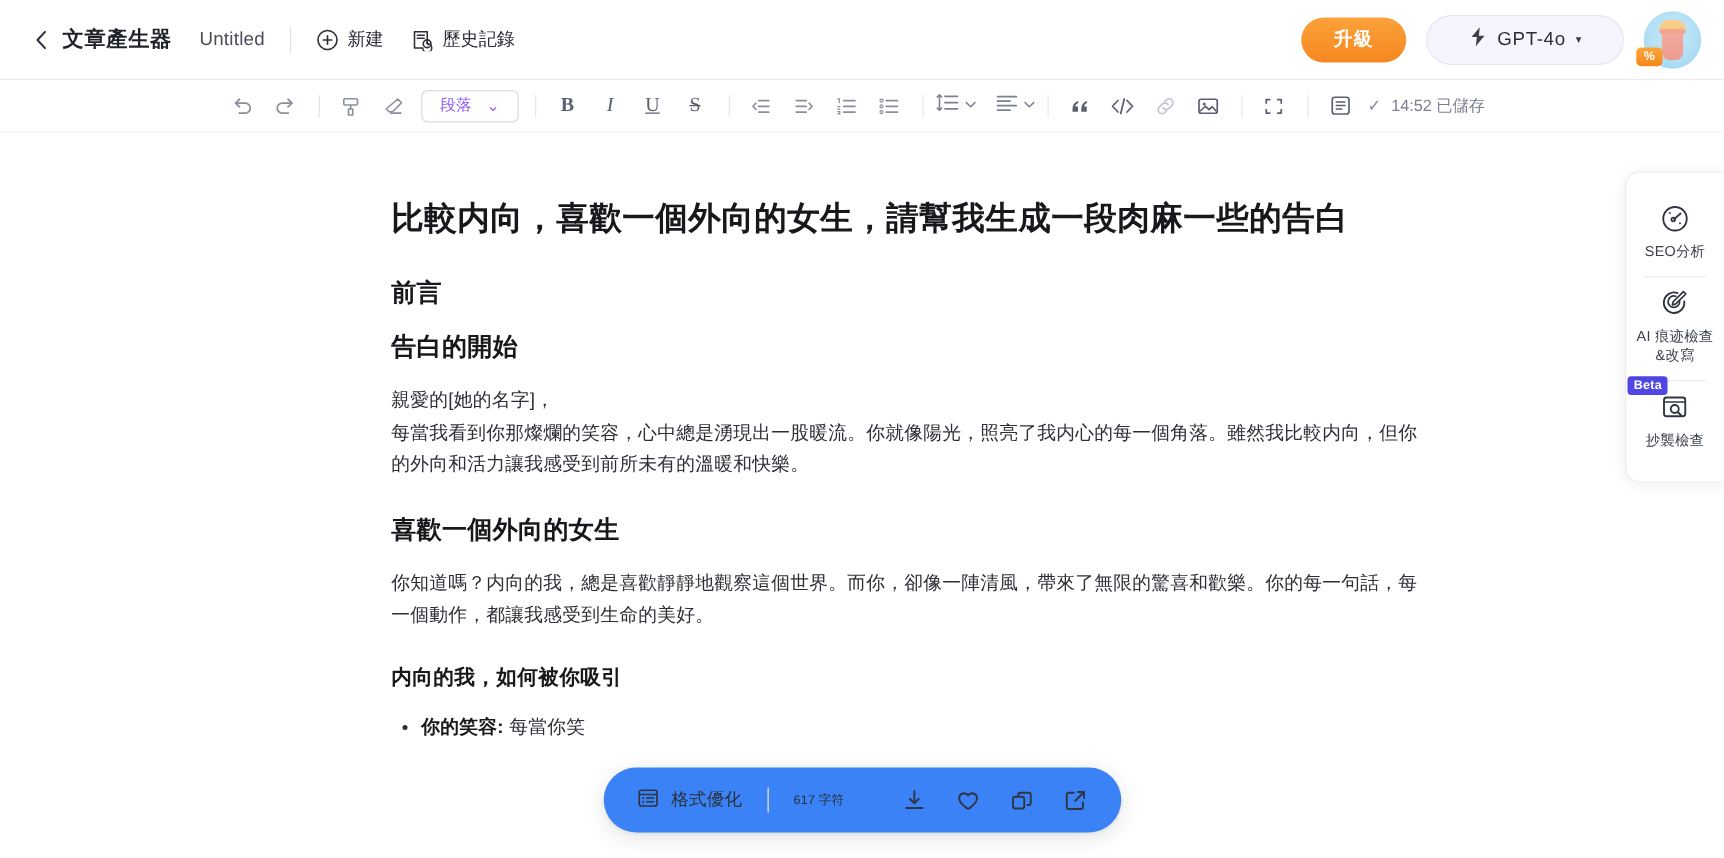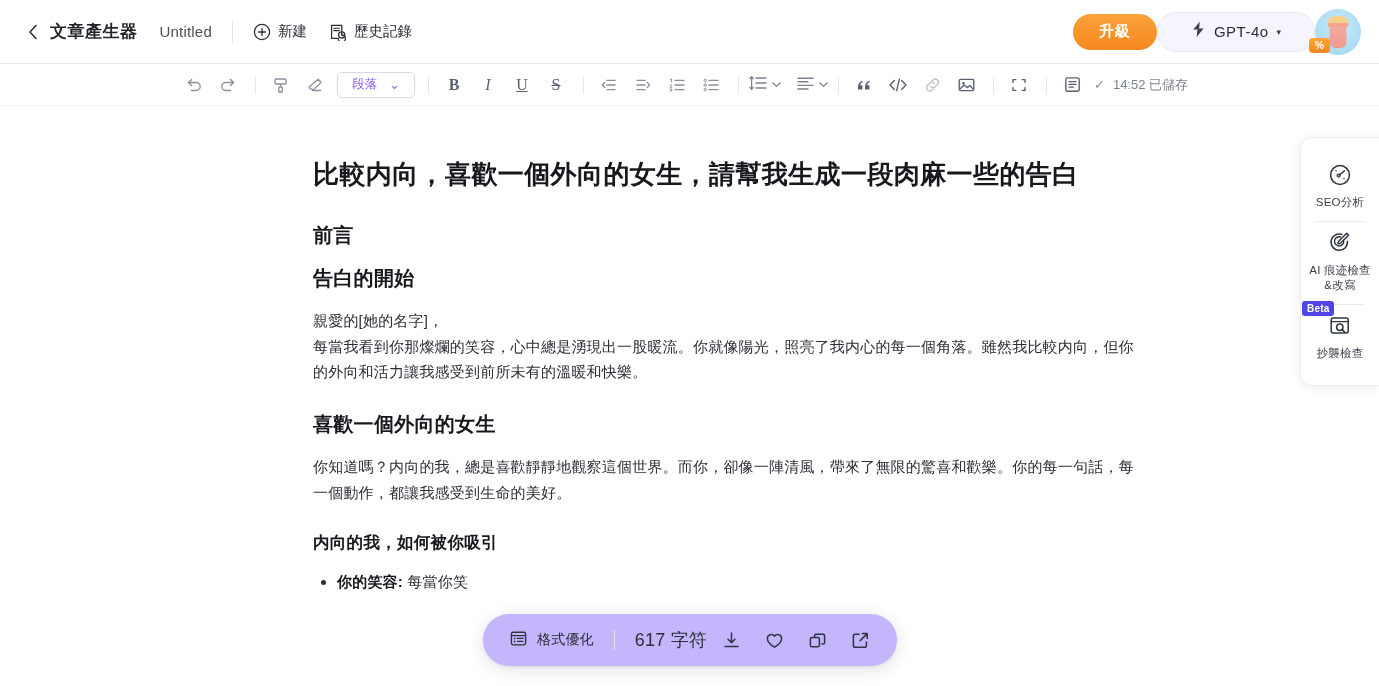--- a/index.html
+++ b/index.html
@@ -31,21 +31,21 @@
     font-size: 15px; color: #4a4f57; margin-left: 22px; letter-spacing: .2px;
   }
   .hdr-divider { width: 1px; height: 22px; background: #e2e3e8; margin: 0 20px; }
   .hdr-btn {
     display: flex; align-items: center; gap: 7px; font-size: 14.5px;
     color: #2b2f38; cursor: pointer; margin-right: 22px;
   }
   .hdr-btn svg { display: block; }
 
   .hdr-right {
-    margin-left: auto; display: flex; align-items: center; padding-right: 18px; 
+    margin-left: auto; display: flex; align-items: center; padding-right: 18px; gap: 16px;
   }
   .upgrade-btn {
     width: 84px; height: 36px; border-radius: 18px;
     background: linear-gradient(180deg, #fba23a 0%, #f6871f 100%);
     color: #ffffff; font-size: 15px; font-weight: bold;
     display: flex; align-items: center; justify-content: center; cursor: pointer;
     letter-spacing: 1px;
   }
   .model-pill {
     height: 40px; min-width: 158px; border-radius: 20px;
@@ -164,30 +164,30 @@
   .rp-beta {
     position: absolute; left: 1px; top: -4px;
     background: #4f46e5; color: #ffffff; font-size: 10px; font-weight: bold;
     padding: 1px 5px; border-radius: 3px; line-height: 1.3; letter-spacing: .2px;
   }
   .rp-icon { color: #2f3440; display: flex; align-items: center; justify-content: center; }
 
   
   .float-bar {
     position: absolute; left: 483px; top: 614px; width: 414px; height: 52px;
-    background: #c4b5fd; border-radius: 26px;
+    background: #3b82f6; border-radius: 26px;
     box-shadow: 0 4px 18px rgba(25,30,50,.13), 0 1px 3px rgba(25,30,50,.07);
     display: flex; align-items: center; padding: 0 26px; gap: 0;
   }
   .fb-action {
     display: flex; align-items: center; gap: 9px; cursor: pointer;
     font-size: 14px; color: #2c2f36; letter-spacing: .2px;
   }
   .fb-sep { width: 1px; height: 20px; background: #e4e5ea; margin: 0 20px; }
-  .fb-count { font-size: 18px; color: #2c2f36; letter-spacing: .2px; }
+  .fb-count { font-size: 10px; color: #2c2f36; letter-spacing: .2px; }
   .fb-icons { margin-left: auto; display: flex; align-items: center; gap: 22px; }
   .fb-icon { color: #2f3440; cursor: pointer; display: flex; align-items: center; }
 </style>
 </head>
 <body>
 
 <div class="header">
   <div class="hdr-left">
     <div class="back-chevron">
       <svg width="10" height="16" viewBox="0 0 10 16" fill="none">

